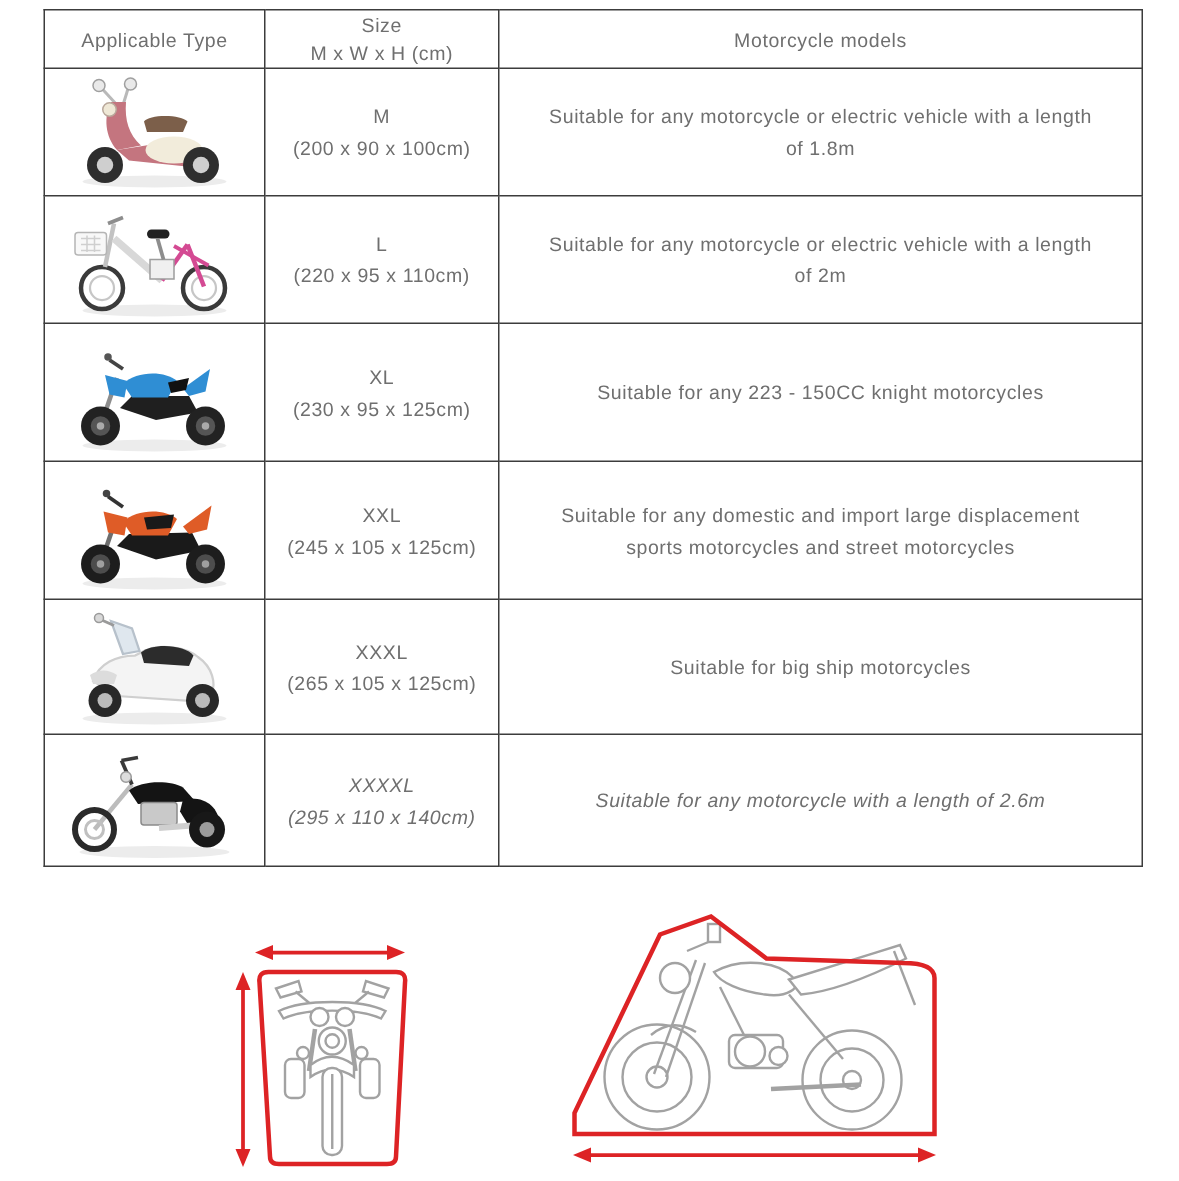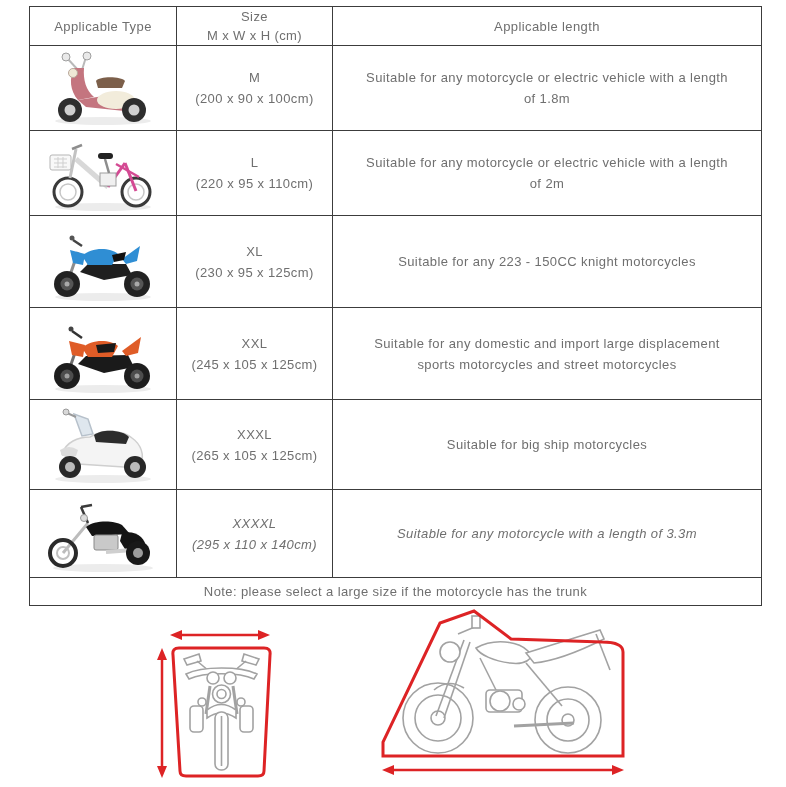--- a/index.html
+++ b/index.html
@@ -62,21 +62,21 @@
         <col class="c-model">
       </colgroup>
 
     <tbody>
         <tr class="hdr">
       <th>Applicable Type</th>
       <th class="two-line">
         <div>Size</div>
         <div>M x W x H (cm)</div>
       </th>
-      <th>Applicable length</th>
+      <th>Motorcycle models</th>
     </tr>
 
     <tr class="r1">
       <td class="photo-cell">
         <svg width="134" height="80" viewBox="0 0 134 80">
           <ellipse cx="67" cy="73" rx="48" ry="4" fill="#ececec"></ellipse>
           <line x1="42" y1="22" x2="31" y2="10" stroke="#b9b9b9" stroke-width="2"></line>
           <line x1="46" y1="22" x2="50" y2="9" stroke="#b9b9b9" stroke-width="2"></line>
           <circle cx="30" cy="9" r="4" fill="#e9e9e9" stroke="#9f9f9f"></circle>
           <circle cx="51" cy="8" r="4" fill="#e9e9e9" stroke="#9f9f9f"></circle>
@@ -218,26 +218,23 @@
           <circle cx="27" cy="60" r="13" fill="none" stroke="#2a2a2a" stroke-width="4"></circle>
           <circle cx="27" cy="60" r="6" fill="none" stroke="#c0c0c0" stroke-width="2"></circle>
           <circle cx="102" cy="60" r="12" fill="#181818"></circle>
               <circle cx="102" cy="60" r="5" fill="#9c9c9c"></circle>
         </svg>
       </td>
       <td class="size-cell">
         <div>XXXXL</div>
         <div>(295 x 110 x 140cm)</div>
       </td>
-      <td class="model-cell">Suitable for any motorcycle with a length of 3.3m</td>
-    </tr>
-
-    <tr class="note-row">
-      <td colspan="3">Note: please select a large size if the motorcycle has the trunk</td>
-    </tr>
+      <td class="model-cell">Suitable for any motorcycle with a length of 2.6m</td>
+    </tr>
+
   </tbody>
     </table>
 
   <div class="diagram diag-front">
     <svg viewBox="0 0 170 172">
 
       <g stroke="#dd2325" fill="#dd2325">
         <line x1="38" y1="23" x2="122" y2="23" stroke-width="2.5"></line>
         <polygon points="30,23 42,18 42,28" stroke="none"></polygon>
         <polygon points="130,23 118,18 118,28" stroke="none"></polygon>

